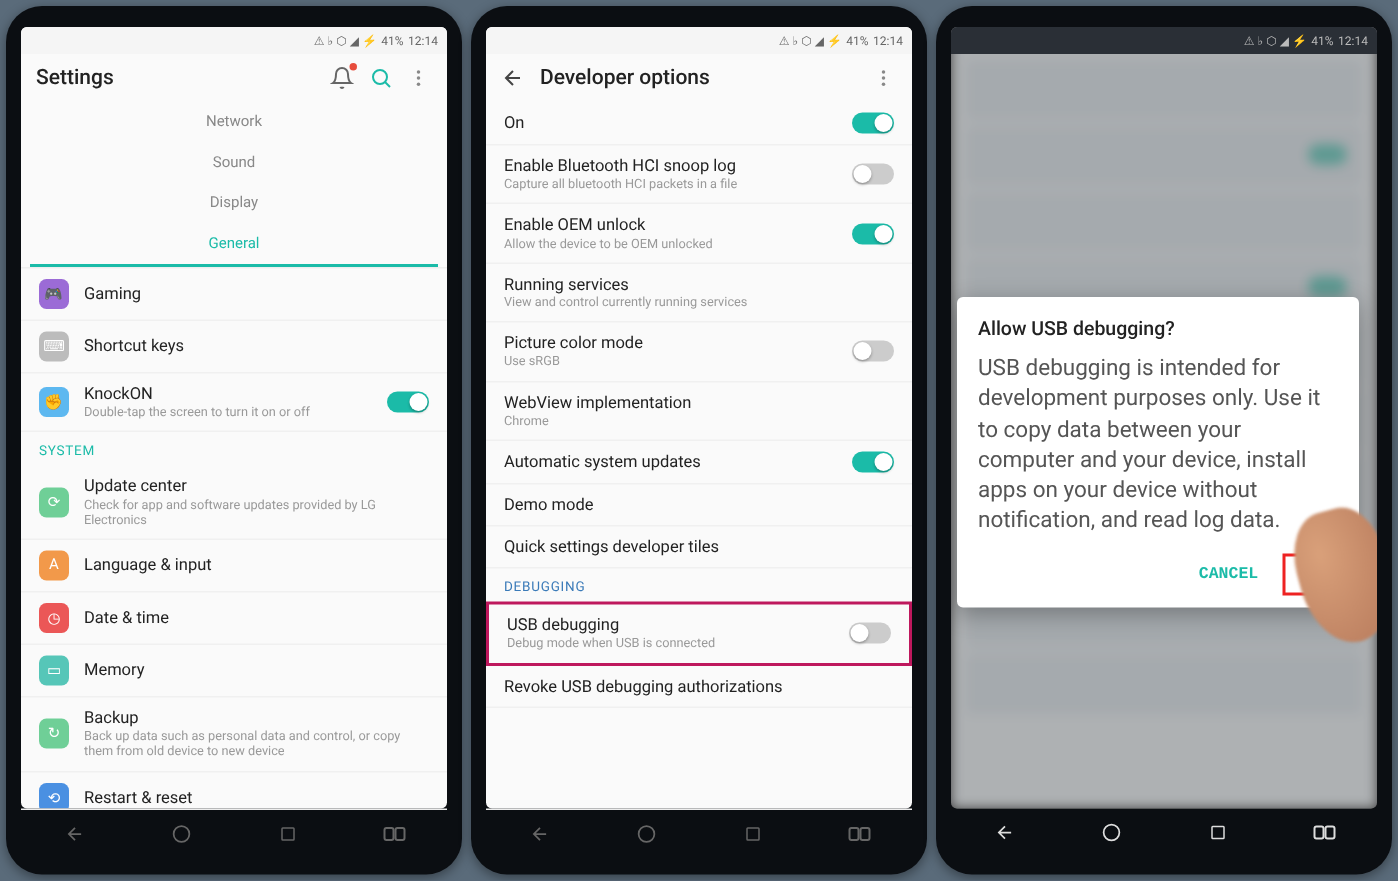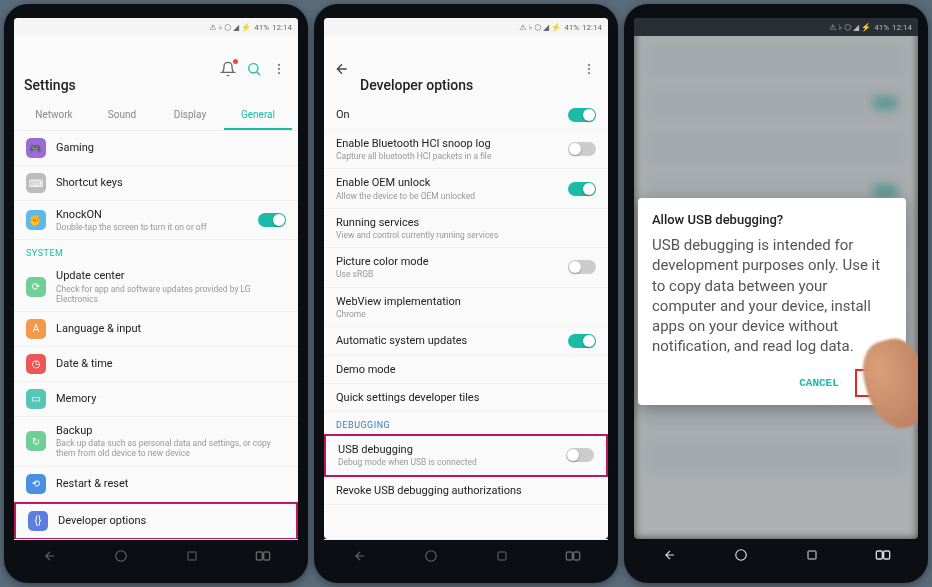--- a/index.html
+++ b/index.html
@@ -19,26 +19,26 @@
   display: flex; flex-direction: column; font-size: 11px; color: #333;
 }
 .status-bar {
   height: 18px; background: #f5f5f5; display: flex; justify-content: flex-end;
   align-items: center; gap: 3px; padding: 0 6px; font-size: 8px; color: #666;
 }
 .status-bar.dark { background: #2a2f36; color: #bbb; }
 .status-bar span { font-size: 8px; }
 
 .header { display: flex; align-items: center; padding: 8px 10px; gap: 10px; }
-.header-title { font-size: 14px; font-weight: 500; color: #222; flex: 1; margin-top: 33px; }
+.header-title { font-size: 14px; font-weight: 500; color: #222; flex: 1; }
 .header .icon { width: 16px; height: 16px; color: #555; }
 .header .bell { position: relative; }
 .header .bell::after { content:""; position:absolute; top:-2px; right:-2px; width:5px; height:5px; background:#e74c3c; border-radius:50%; }
 
-.tabs { display: flex; border-bottom: 1px solid #eee; padding: 0 6px; }
+.tabs { display: flex; border-bottom: 1px solid #eee; padding: 0 6px; flex-direction: column; }
 .tab { flex: 1; text-align: center; padding: 8px 2px; font-size: 10px; color: #888; }
 .tab.active { color: #1bbba8; border-bottom: 2px solid #1bbba8; }
 
 .list { flex: 1; overflow: hidden; }
 .section-label { font-size: 9px; color: #1bbba8; padding: 8px 12px 4px; text-transform: uppercase; letter-spacing: .5px; }
 .section-label.blue { color: #3a7ab8; }
 
 .row { display: flex; align-items: center; padding: 7px 12px; gap: 10px; border-bottom: 1px solid #f0f0f0; }
 .row .ico { width: 20px; height: 20px; border-radius: 5px; display: flex; align-items: center; justify-content: center; font-size: 10px; color: #fff; flex-shrink: 0; }
 .row .content { flex: 1; min-width: 0; }
@@ -163,21 +163,21 @@
         <div class="row">
           <div class="ico" style="background: rgb(86, 198, 184);">▭</div>
           <div class="content">
             <div class="title">Memory</div>
           </div>
         </div>
         <div class="row">
           <div class="ico" style="background: rgb(111, 207, 151);">↻</div>
           <div class="content">
             <div class="title">Backup</div>
-            <div class="sub">Back up data such as personal data and settings, or copy them from old device to new device</div>
+            <div class="sub">Back up data such as personal data and control, or copy them from old device to new device</div>
           </div>
         </div>
         <div class="row">
           <div class="ico" style="background: rgb(74, 144, 226);">⟲</div>
           <div class="content">
             <div class="title">Restart &amp; reset</div>
           </div>
         </div>
         <div class="row highlight-red">
           <div class="ico" style="background: rgb(91, 126, 224);">{}</div>

